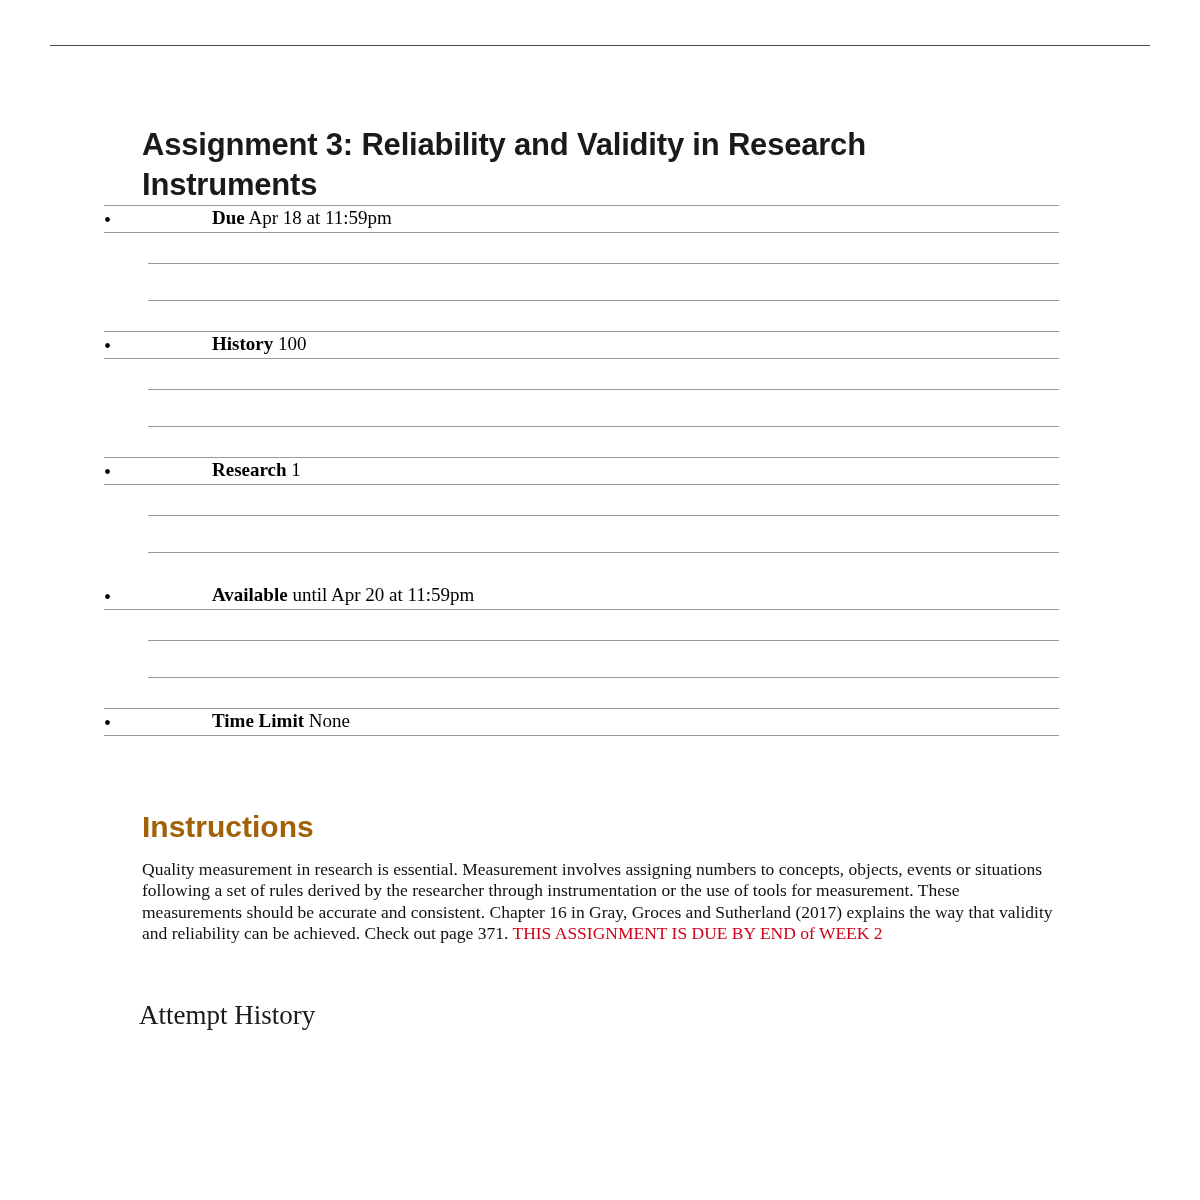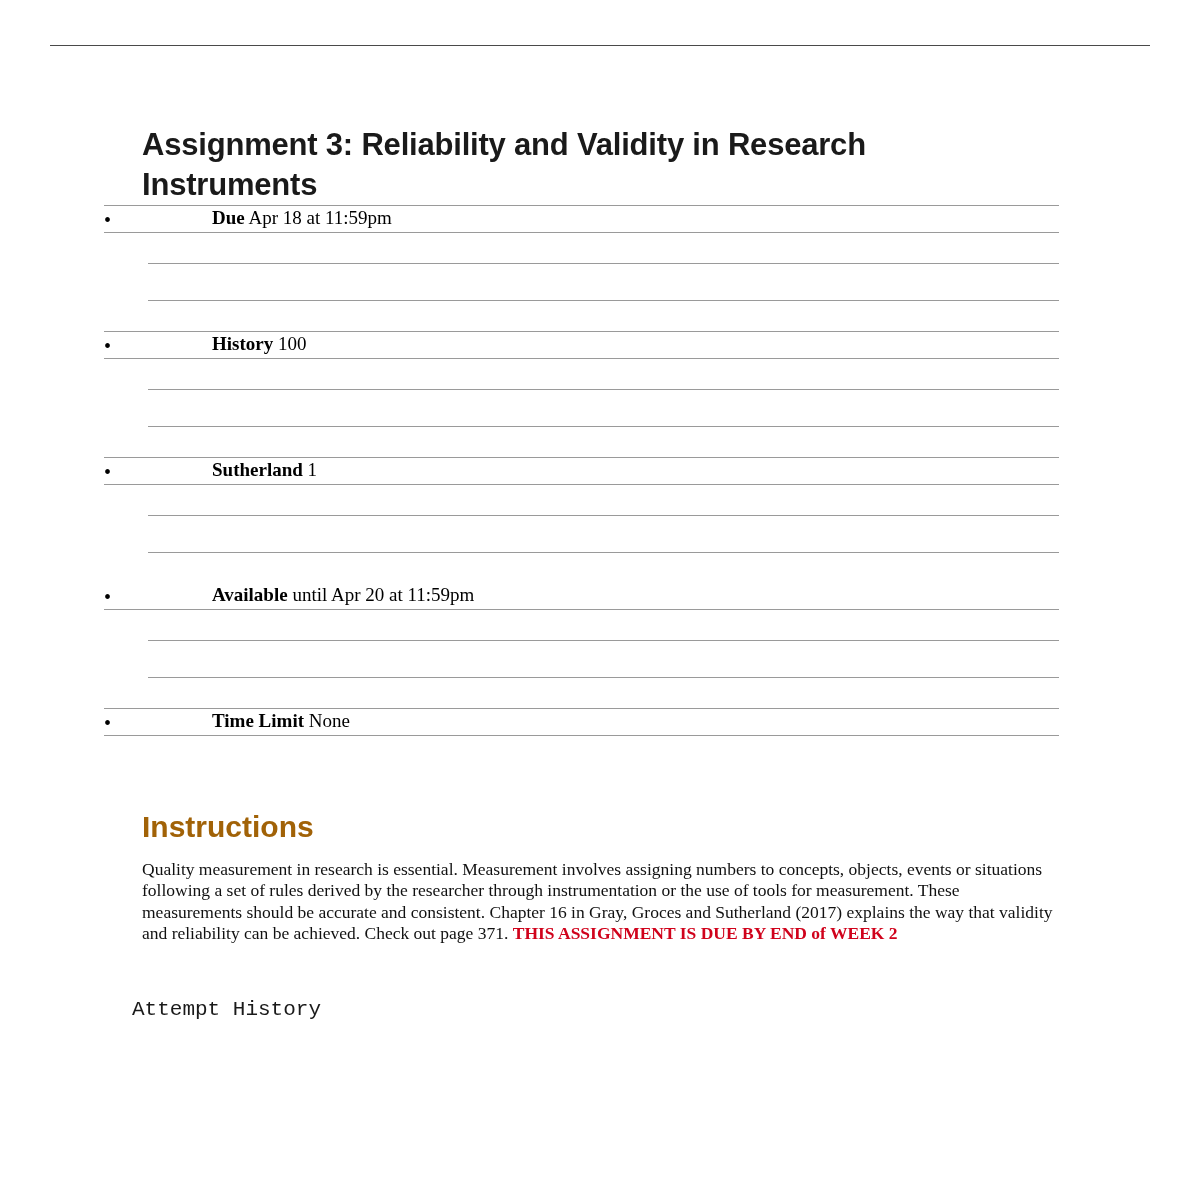--- a/index.html
+++ b/index.html
@@ -119,30 +119,30 @@
     width: 918px;
     font-family: "Liberation Serif", serif;
     font-size: 17.5px;
     line-height: 21.5px;
     color: #111111;
     text-align: left;
   }
 
   .emph-red {
     color: #d0021b;
-    font-weight: bold;
+    font-weight: normal;
   }
 
   .attempt-heading {
     position: absolute;
-    left: 132px;
+    left: 139px;
     top: 976px;
-    font-family: Liberation Mono, monospace;
+    font-family: Liberation Serif, serif;
     font-weight: normal;
-    font-size: 21px;
+    font-size: 27px;
     line-height: 34px;
     color: #1a1a1a;
   }
 </style>
 </head>
 <body>
 
 <div class="page">
 
   <div class="top-rule"></div>
@@ -176,21 +176,21 @@
       <div class="rule indent"></div>
       <div class="spacer-36"></div>
       <div class="rule indent"></div>
       <div class="spacer-30"></div>
     </div>
 
     <div class="meta-block">
       <div class="rule"></div>
       <div class="meta-row">
         <span class="meta-bullet">•</span>
-        <span class="meta-text"><b>Sutherland</b> <span>1</span></span>
+        <span class="meta-text"><b>Research</b> <span>1</span></span>
       </div>
       <div class="rule"></div>
       <div class="spacer-30"></div>
       <div class="rule indent"></div>
       <div class="spacer-36"></div>
       <div class="rule indent"></div>
       <div class="spacer-30"></div>
     </div>
 
     <div class="meta-block">

